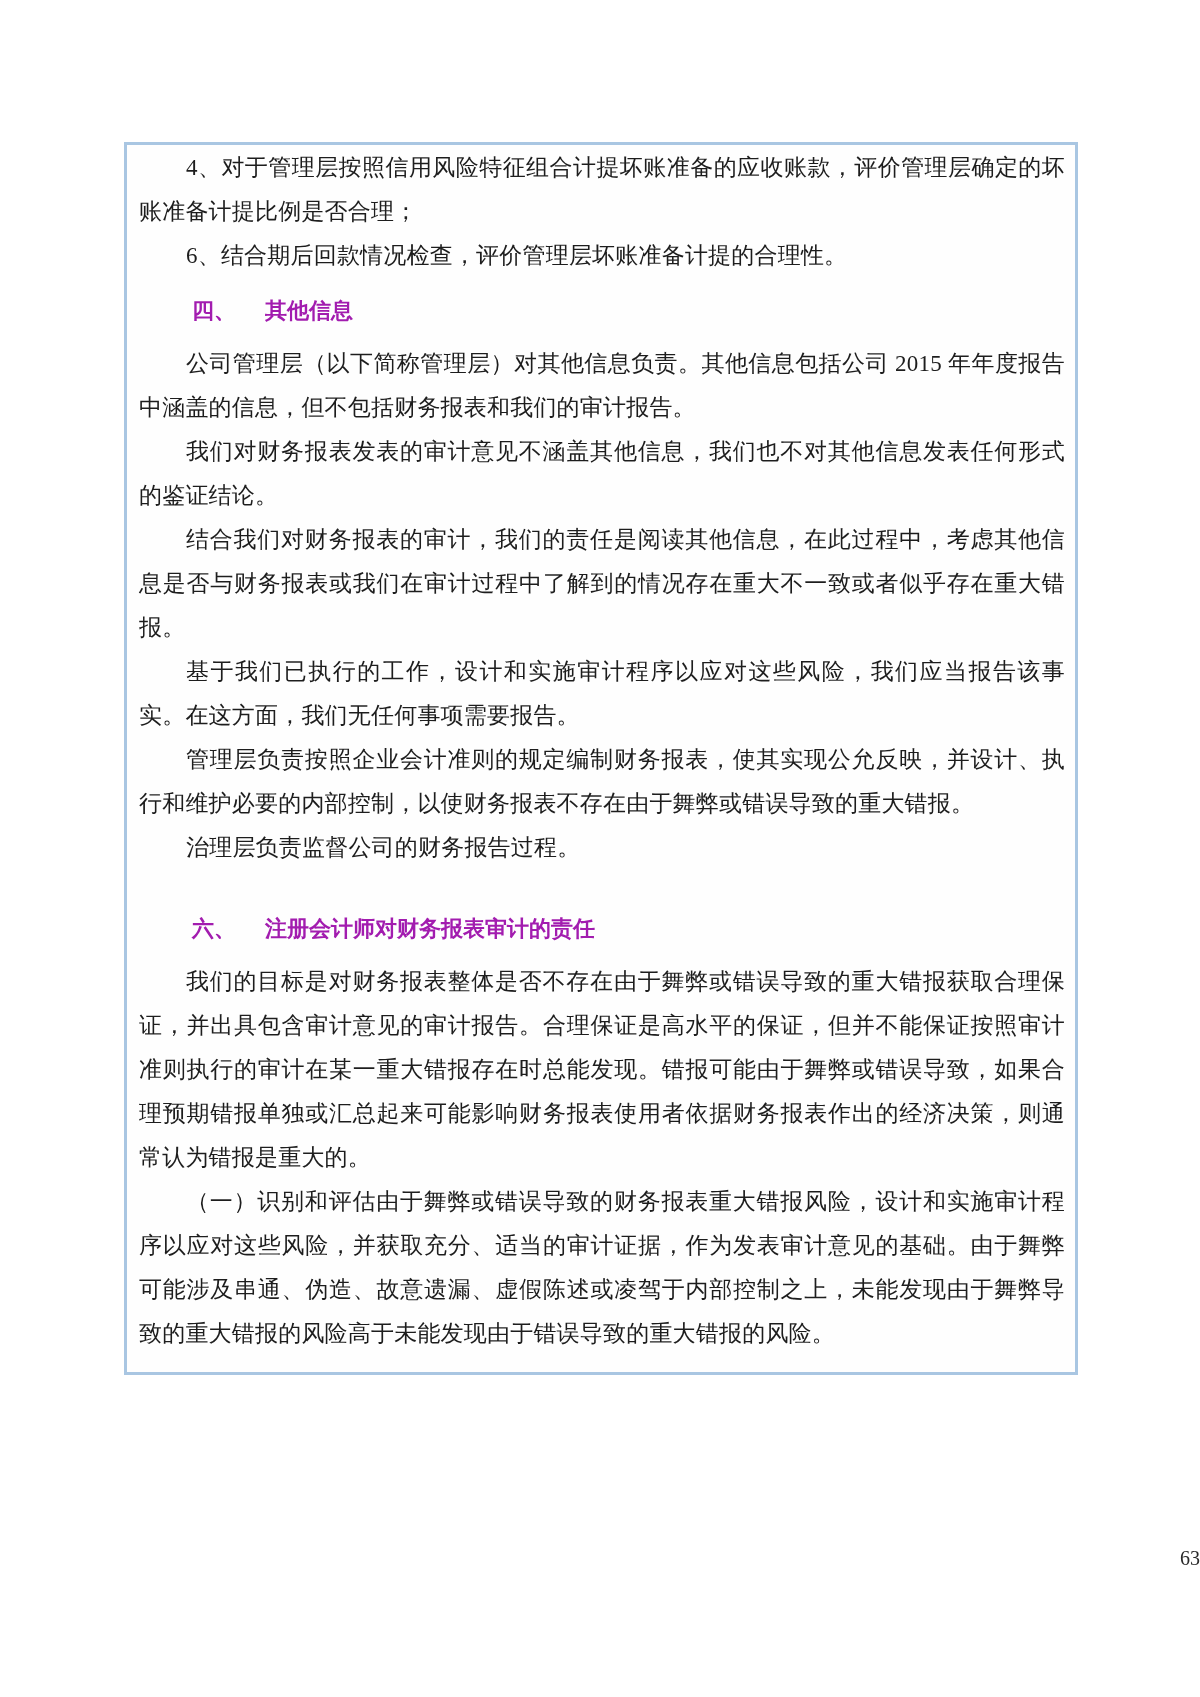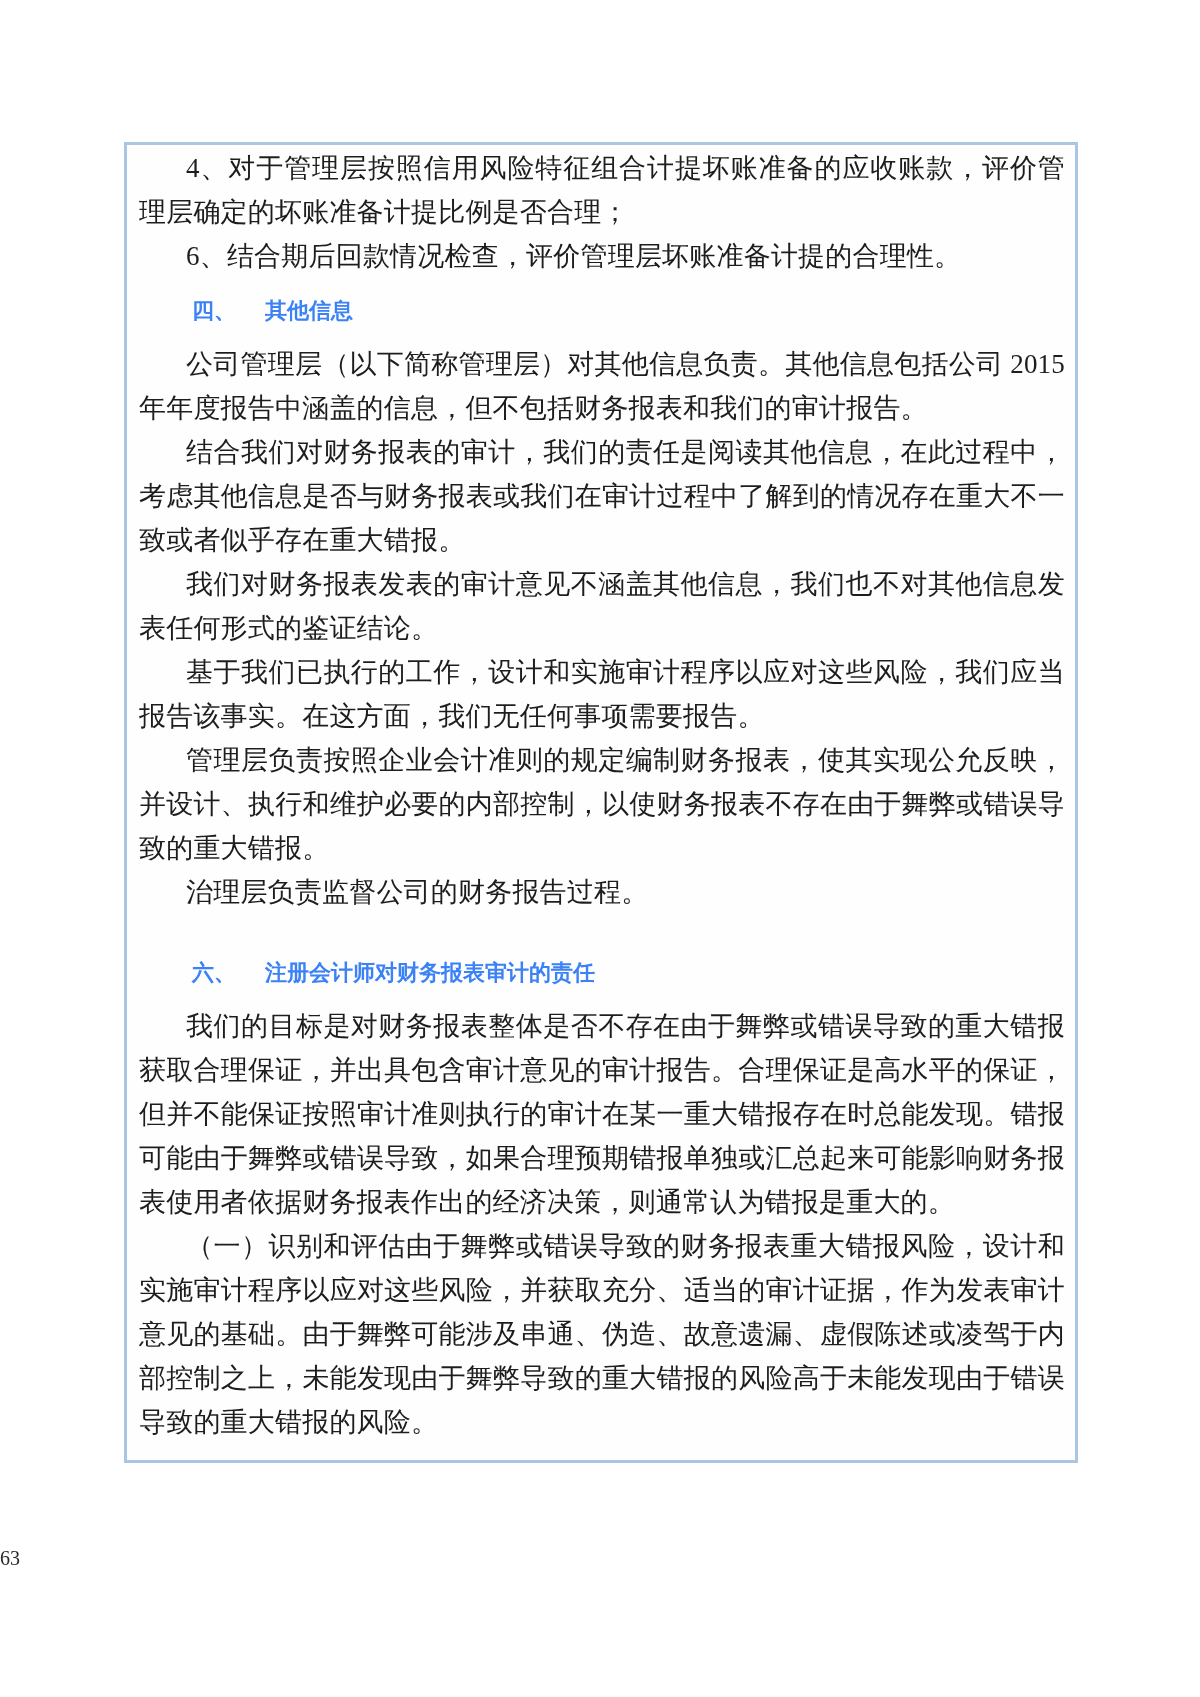--- a/index.html
+++ b/index.html
@@ -21,67 +21,67 @@
     left: 124px;
     top: 142px;
     width: 954px;
     box-sizing: border-box;
     border: 3px solid #a9c6e2;
     background: #fefefe;
     padding: 1px 10px 16px 12px;
   }
   .body-para {
     margin: 0;
-    font-size: 27px;
+    font-size: 23px;
     line-height: 44px;
     text-align: justify;
     text-indent: 47px;
     letter-spacing: 0.2px;
   }
   .section-heading {
     margin: 11px 0 9px 0;
     padding-left: 53px;
     font-family: Liberation Serif, serif;
     font-weight: 700;
     font-size: 22px;
     line-height: 44px;
-    color: #3b82f6;
+    color: #a21caf;
   }
   .section-heading .sec-num {
     display: inline-block;
     width: 73px;
   }
   .mt-xl { margin-top: 49px; }
   .mt-lg { margin-top: 37px; }
   .page-number {
     position: absolute;
     top: 1547px;
     left: 0;
     width: 1200px;
-    text-align: left;
+    text-align: right;
     font-size: 20px;
     color: #2a2a2a;
   }
 </style>
 </head>
 <body>
 
 <div class="page">
 
   <div class="content-box">
 
     <p class="body-para">4、对于管理层按照信用风险特征组合计提坏账准备的应收账款，评价管理层确定的坏账准备计提比例是否合理；</p>
     <p class="body-para">6、结合期后回款情况检查，评价管理层坏账准备计提的合理性。</p>
 
     <h2 class="section-heading">
       <span class="sec-num">四、</span><span class="sec-title">其他信息</span>
     </h2>
     <p class="body-para">公司管理层（以下简称管理层）对其他信息负责。其他信息包括公司 2015 年年度报告中涵盖的信息，但不包括财务报表和我们的审计报告。</p>
+    <p class="body-para">我们对财务报表发表的审计意见不涵盖其他信息，我们也不对其他信息发表任何形式的鉴证结论。</p>
     <p class="body-para">结合我们对财务报表的审计，我们的责任是阅读其他信息，在此过程中，考虑其他信息是否与财务报表或我们在审计过程中了解到的情况存在重大不一致或者似乎存在重大错报。</p>
-    <p class="body-para">我们对财务报表发表的审计意见不涵盖其他信息，我们也不对其他信息发表任何形式的鉴证结论。</p>
     <p class="body-para">基于我们已执行的工作，设计和实施审计程序以应对这些风险，我们应当报告该事实。在这方面，我们无任何事项需要报告。</p>
 
     <p class="body-para">管理层负责按照企业会计准则的规定编制财务报表，使其实现公允反映，并设计、执行和维护必要的内部控制，以使财务报表不存在由于舞弊或错误导致的重大错报。</p>
     <p class="body-para">治理层负责监督公司的财务报告过程。</p>
 
     <h2 class="section-heading mt-lg">
       <span class="sec-num">六、</span><span class="sec-title">注册会计师对财务报表审计的责任</span>
     </h2>
     <p class="body-para">我们的目标是对财务报表整体是否不存在由于舞弊或错误导致的重大错报获取合理保证，并出具包含审计意见的审计报告。合理保证是高水平的保证，但并不能保证按照审计准则执行的审计在某一重大错报存在时总能发现。错报可能由于舞弊或错误导致，如果合理预期错报单独或汇总起来可能影响财务报表使用者依据财务报表作出的经济决策，则通常认为错报是重大的。</p>
     <p class="body-para">（一）识别和评估由于舞弊或错误导致的财务报表重大错报风险，设计和实施审计程序以应对这些风险，并获取充分、适当的审计证据，作为发表审计意见的基础。由于舞弊可能涉及串通、伪造、故意遗漏、虚假陈述或凌驾于内部控制之上，未能发现由于舞弊导致的重大错报的风险高于未能发现由于错误导致的重大错报的风险。</p>

